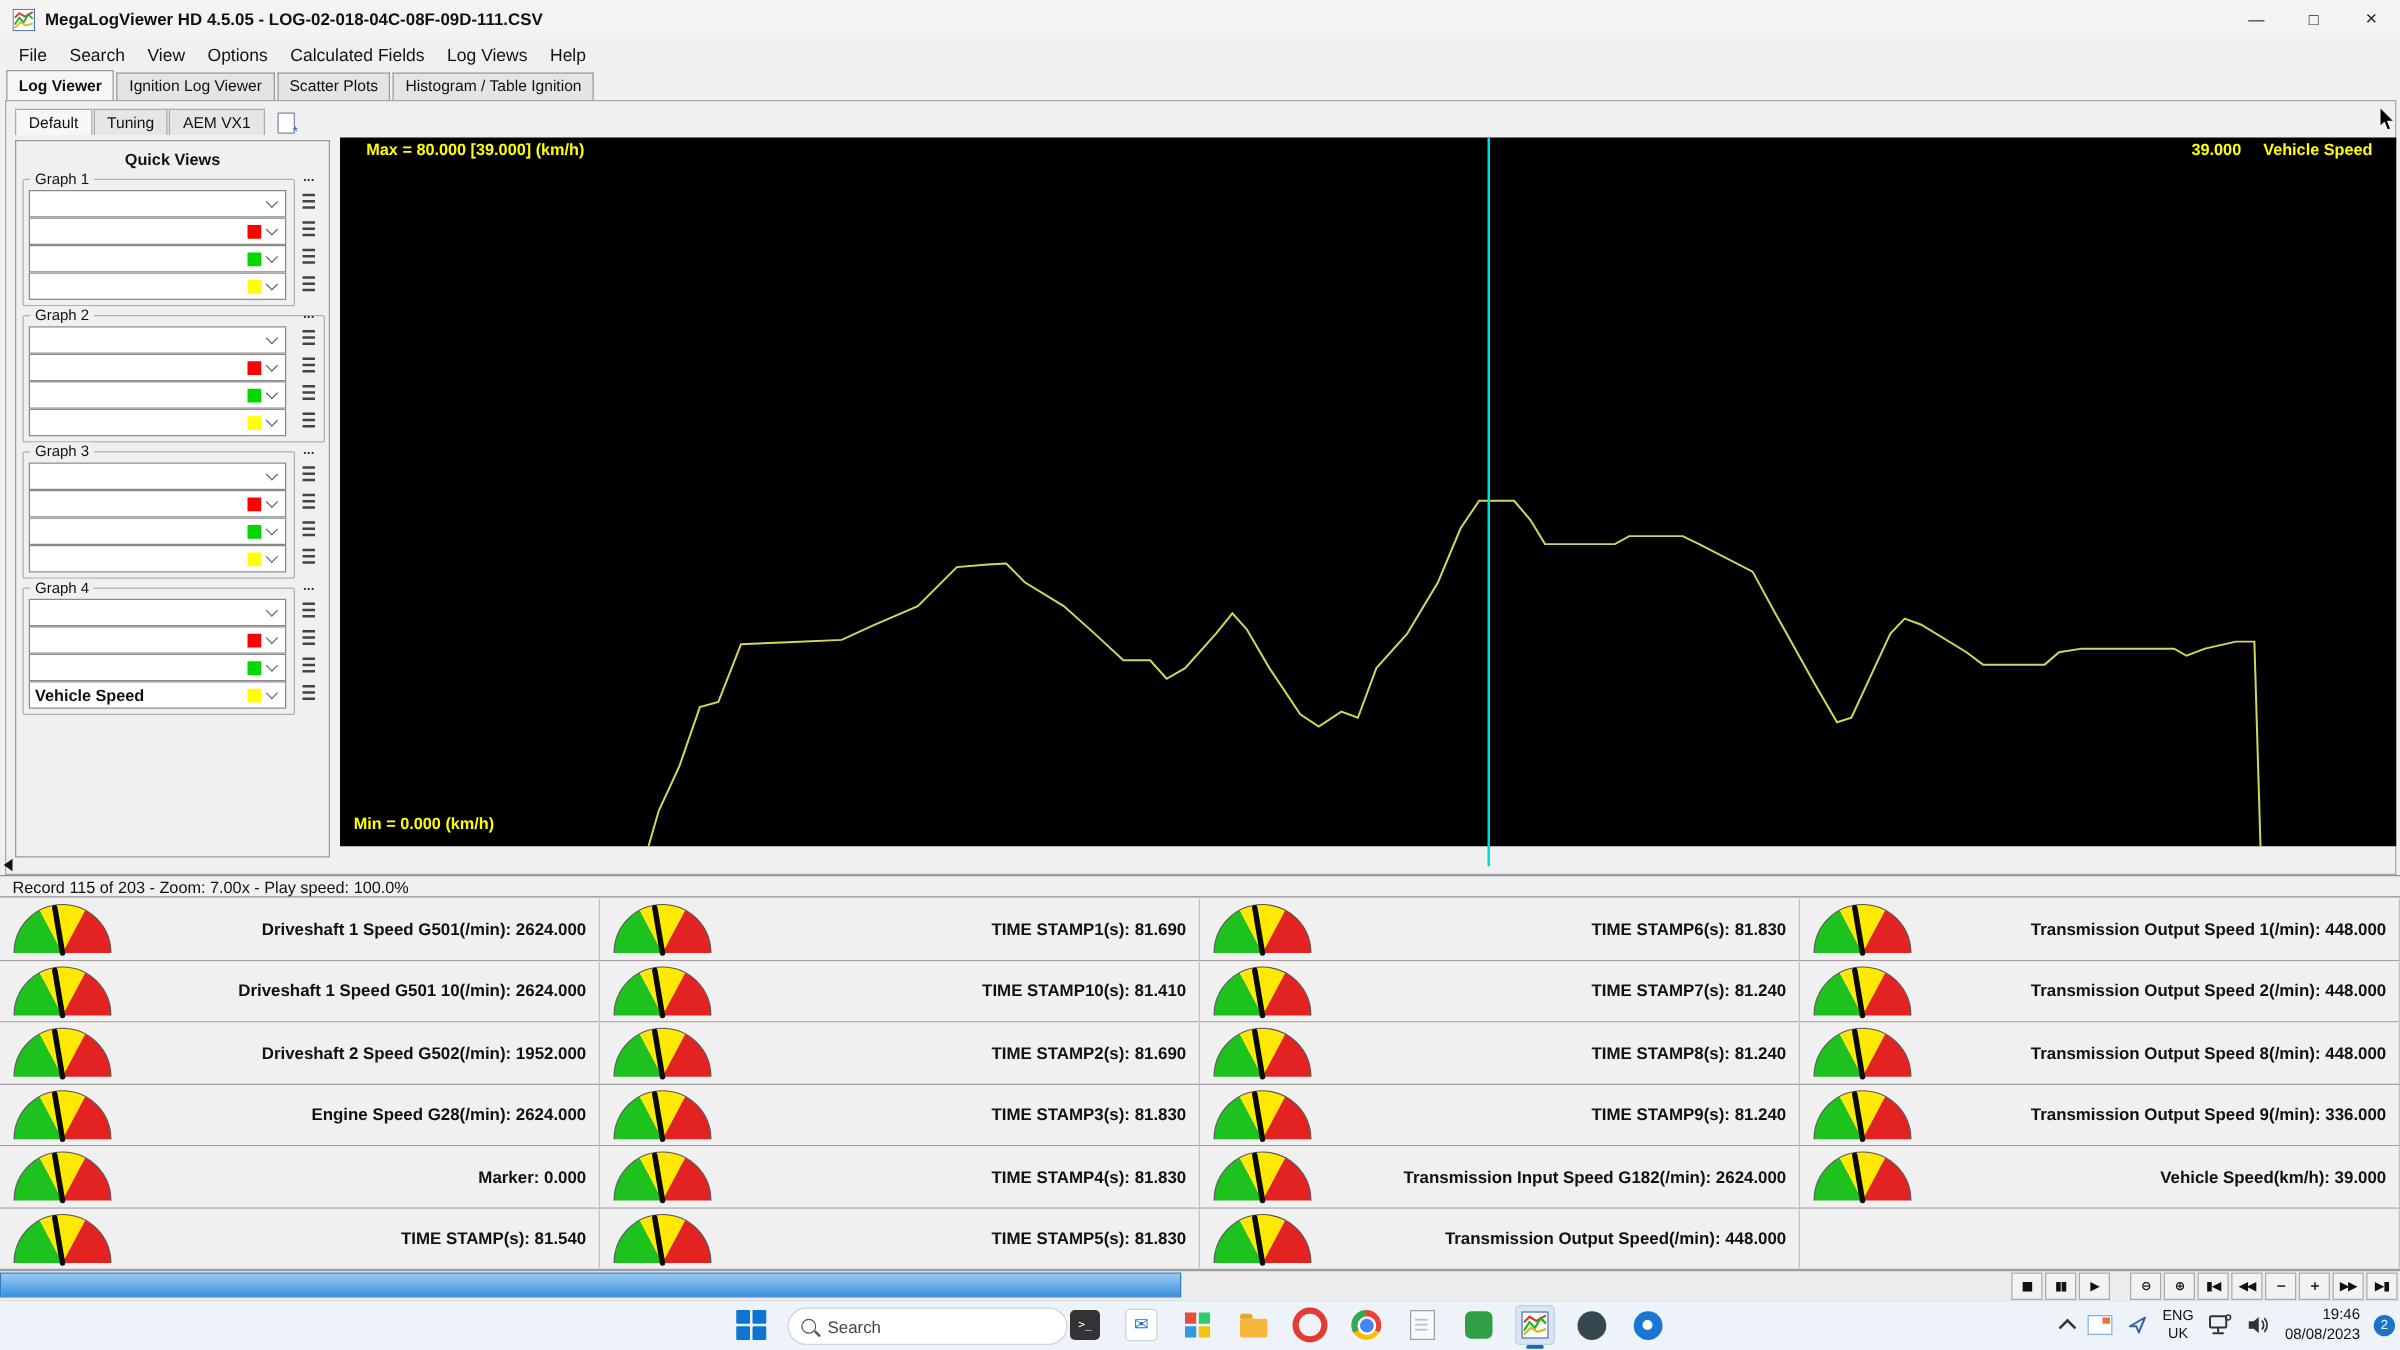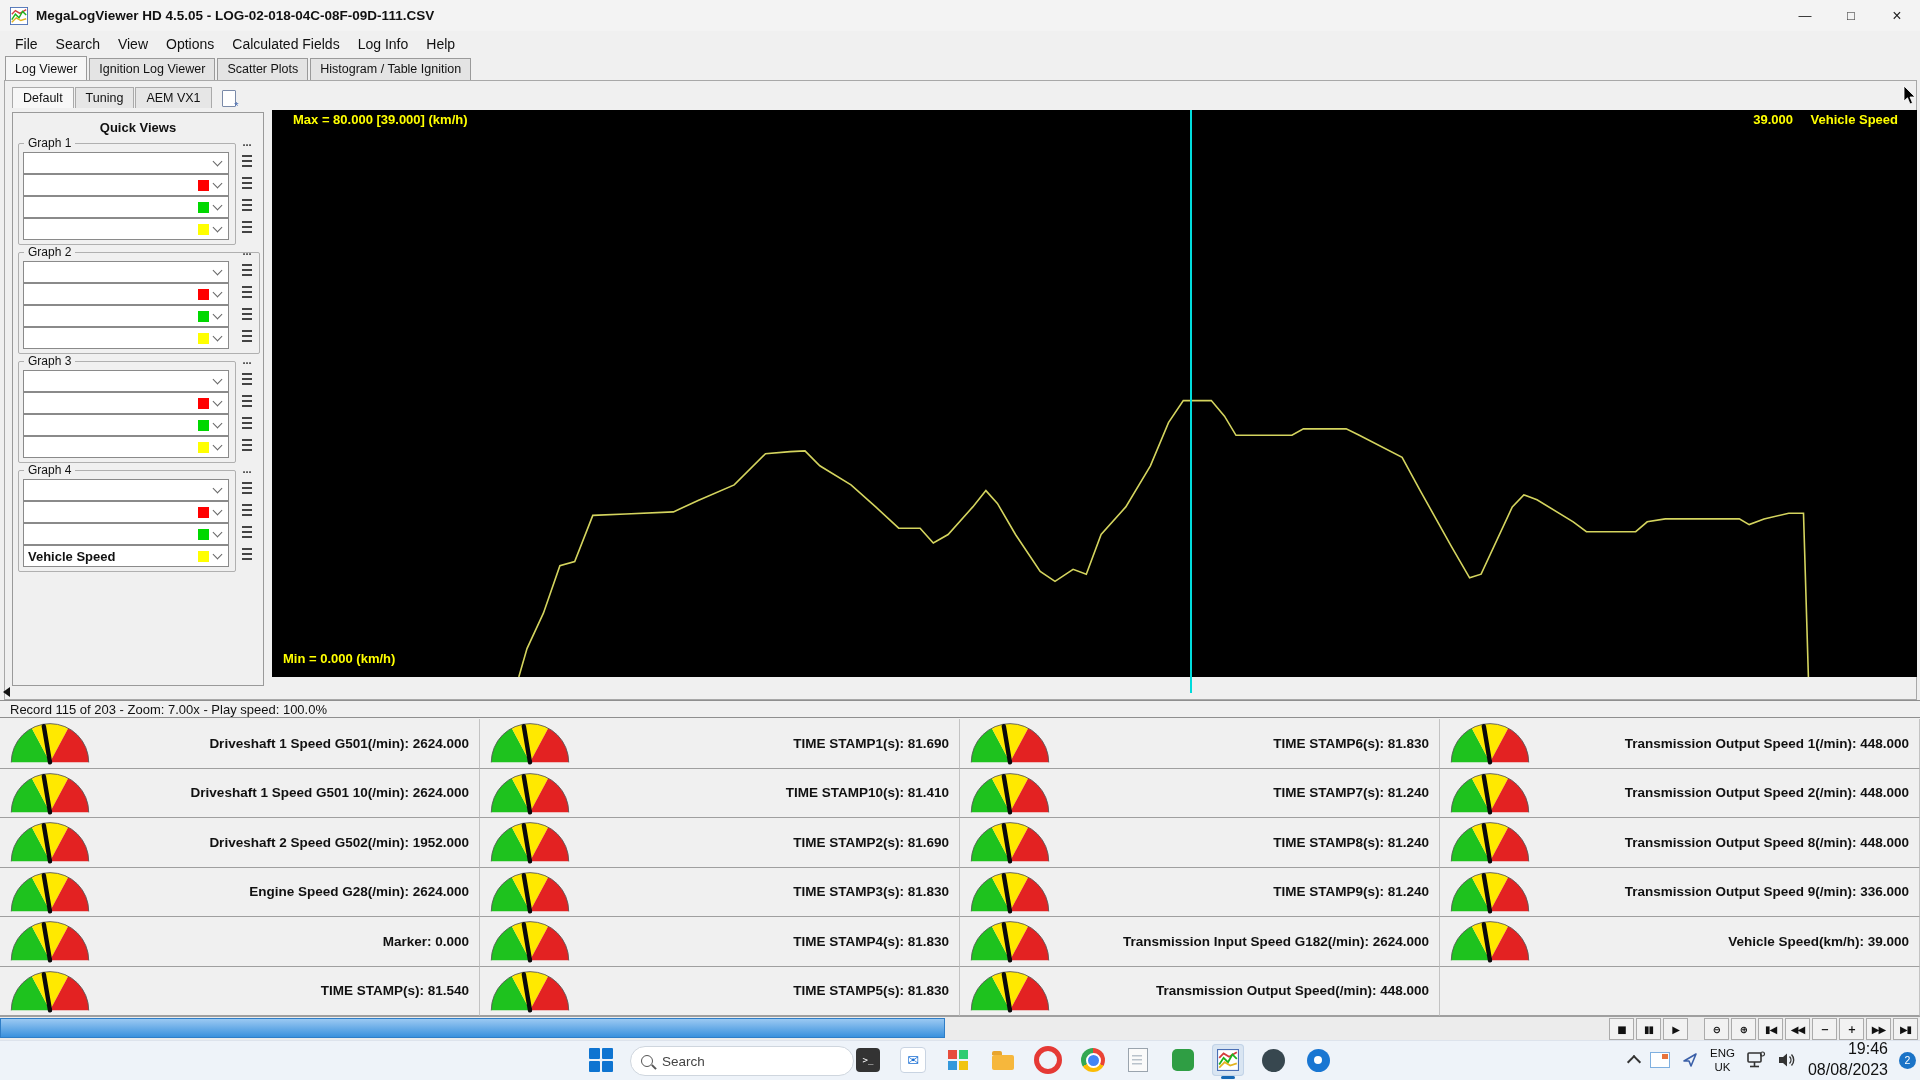--- a/index.html
+++ b/index.html
@@ -16,21 +16,21 @@
 
   
   .menubar{position:absolute;top:31px;left:0;width:1920px;height:26px;display:flex;
            align-items:center;padding-left:6px;background:#f0f0f0;}
   .menu-item{font-size:14px;padding:3px 9px;}
 
   
   .main-tabs{position:absolute;top:57px;left:5px;display:flex;align-items:flex-end;height:23px;}
   .tab{font-size:12.5px;padding:3px 9px 4px;border:1px solid #9a9a9a;border-bottom:none;
        background:#e4e4e4;margin-right:2px;height:14px;}
-  .tab.active{background:#f6f6f6;font-weight:400;padding-top:5px;}
+  .tab.active{background:#f6f6f6;font-weight:700;padding-top:5px;}
 
   .content-frame{position:absolute;top:80px;left:4px;width:1911px;height:618px;
                  border:1px solid #a8a8a8;background:#f0f0f0;}
 
   
   .view-tabs{position:absolute;top:84px;left:12px;display:flex;align-items:flex-end;height:24px;}
   .subtab{font-size:12.5px;padding:3px 10px;border:1px solid #aaa;border-bottom:none;
           background:#e6e6e6;margin-right:1px;}
   .subtab.active{background:#f7f7f7;}
   .newview-btn{width:20px;height:20px;margin-left:6px;display:flex;align-items:center;justify-content:center;}
@@ -125,21 +125,21 @@
   .ic-dark{width:23px;height:23px;background:#37474f;border-radius:50%;}
   .ic-blue{width:23px;height:23px;background:#1976d2;border-radius:50%;
            display:flex;align-items:center;justify-content:center;}
   .ic-blue::after{content:"";width:8px;height:8px;background:#fff;border-radius:50%;}
 
   .tray{position:absolute;right:4px;top:1040px;height:40px;display:flex;align-items:center;gap:11px;}
   .chev-up{width:8px;height:8px;border-left:2px solid #333;border-top:2px solid #333;transform:rotate(45deg);margin-top:4px;}
   .tray-imgic{width:18px;height:14px;background:#fff;border:1px solid #7fb0e0;position:relative;}
   .tray-imgic::after{content:"";position:absolute;right:1px;top:1px;width:6px;height:5px;background:#e8743c;}
   .lang{font-size:11.5px;text-align:center;line-height:1.25;}
-  .clock{font-size:16px;text-align:right;line-height:1.3;}
+  .clock{font-size:12px;text-align:right;line-height:1.3;}
   .badge{width:17px;height:17px;border-radius:50%;background:#1a73c7;color:#fff;font-size:10.5px;
          display:flex;align-items:center;justify-content:center;}
   .mouse-cursor{position:absolute;top:86px;left:1903px;}
 </style>
 </head>
 <body>
 
 <div class="titlebar">
   <span style="margin-left:10px;display:flex;" id="app-icon">
       <svg viewBox="0 0 20 20" width="18" height="18">
@@ -156,21 +156,21 @@
     <div class="win-btn" style="font-size:16px;">×</div>
   </div>
 </div>
 
 <div class="menubar" id="menu-bar">
     <div class="menu-item">File</div>
     <div class="menu-item">Search</div>
     <div class="menu-item">View</div>
     <div class="menu-item">Options</div>
     <div class="menu-item">Calculated Fields</div>
-    <div class="menu-item">Log Info</div>
+    <div class="menu-item">Log Views</div>
     <div class="menu-item">Help</div>
   </div>
 
 <div class="main-tabs" id="main-tabs">
     <div class="tab active">Log Viewer</div>
     <div class="tab">Ignition Log Viewer</div>
     <div class="tab">Scatter Plots</div>
     <div class="tab">Histogram / Table Ignition</div>
   </div>
 

